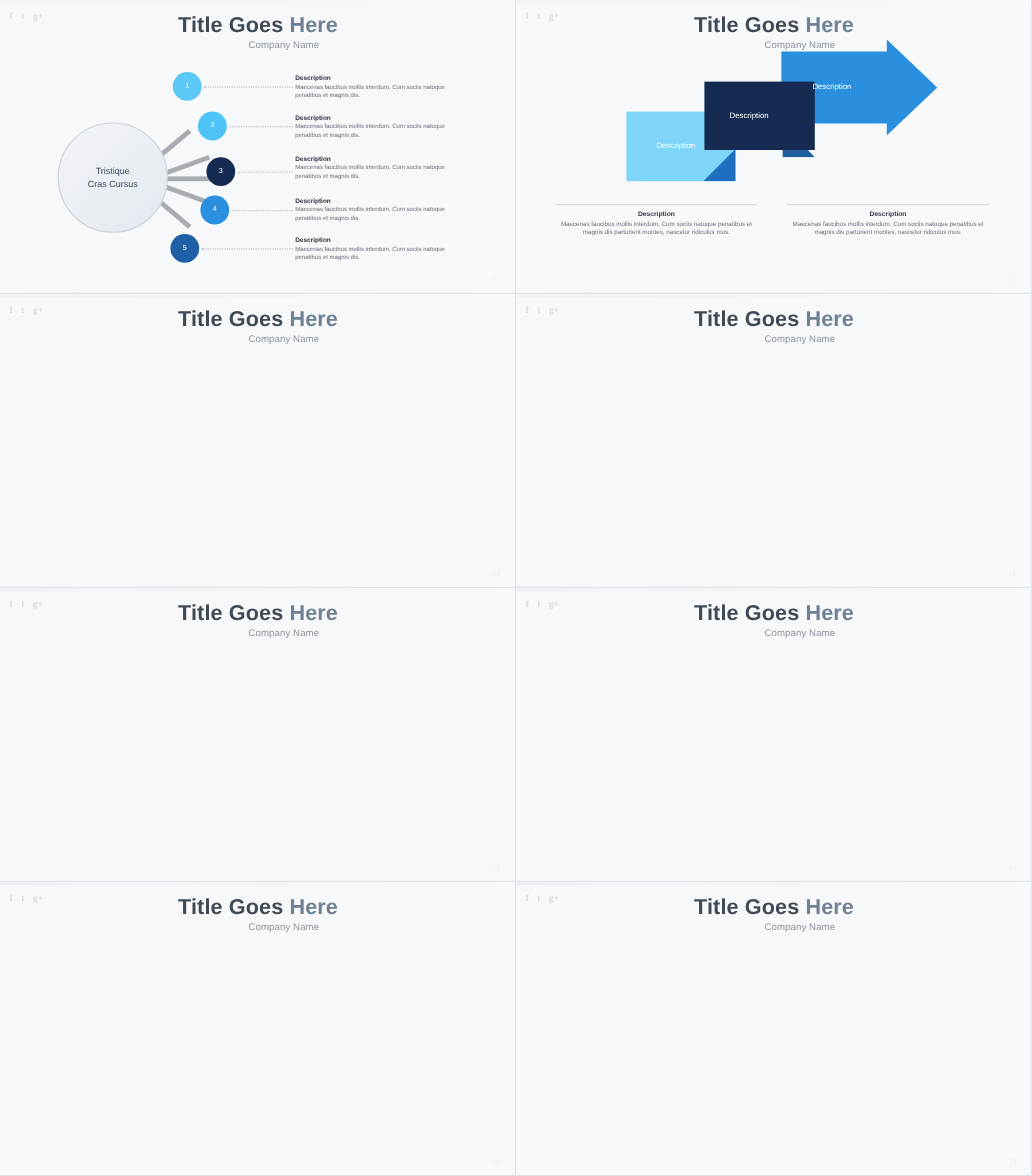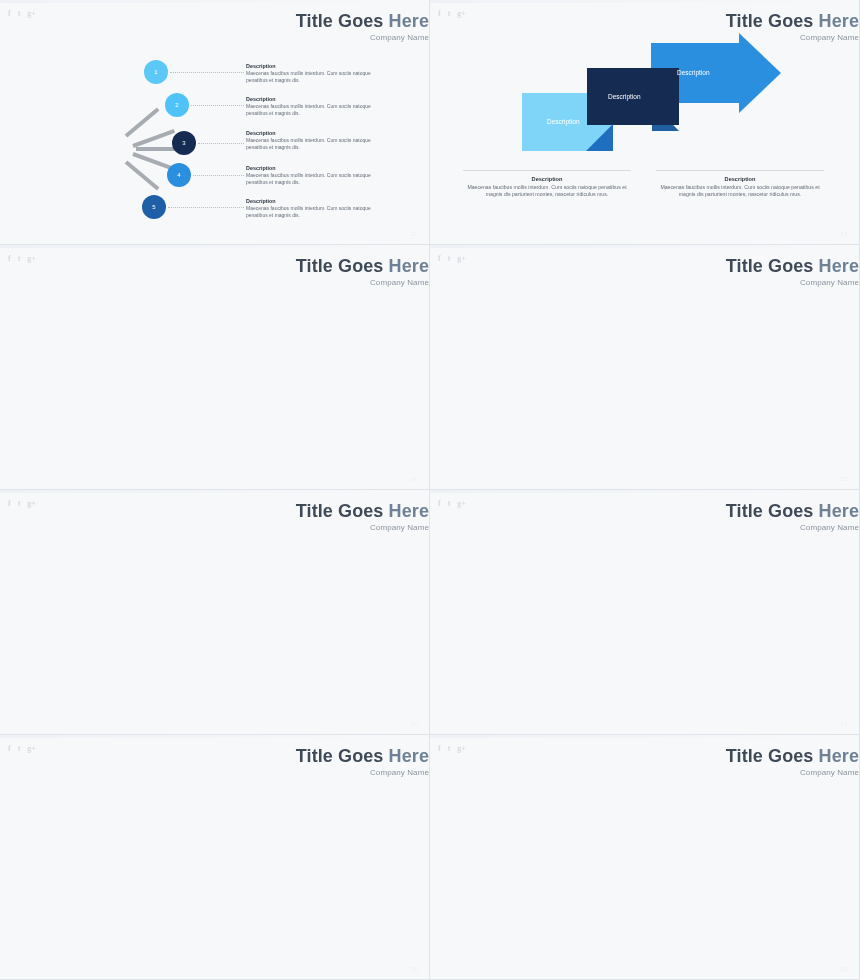--- a/index.html
+++ b/index.html
@@ -26,21 +26,21 @@
     content:""; position:absolute; left:0; top:0; right:0; height:3px;
     background: linear-gradient(90deg,#eef2f6,#f7f8fa);
   }
   
   .social { position:absolute; left:8px; top:9px; display:flex; gap:7px; z-index:5;}
   .social span{
     font-size:8px; color:#d6dbe0; line-height:9px;
     font-family:"Liberation Serif", serif; font-weight:bold;
   }
   
-  .head { position:absolute; left:1px; right:0; top:11px; text-align:right; z-index:4;}
+  .head { position:absolute; left:1px; right:0; top:11px; text-align:center; z-index:4;}
   .head h1 { font-size:18px; font-weight:bold; color:#3f4a57; letter-spacing:.1px; line-height:21px;}
   .head h1 .lt { color:#6e8195; font-weight:bold; }
   .head h2 { font-size:8px; font-weight:normal; color:#8b949e; margin-top:1px; letter-spacing:.1px;padding-left:43px;}
   .pageno{ position:absolute; right:12px; bottom:7px; font-size:6px; color:#eceff2;}
 
   
   .s1-hub{
     position:absolute; left:48px; top:102px; width:92px; height:92px; border-radius:50%;
     background:linear-gradient(135deg,#f2f5f8,#e3e9ef); border:1px solid #cdd5dd;
     display:flex; flex-direction:column; align-items:center; justify-content:center;
@@ -78,20 +78,24 @@
       <h1><span>Title Goes </span><span class="lt">Here</span></h1>
       <h2>Company Name</h2>
     </div>
 
     <div class="spoke" style="left:126px;top:134px;width:42px;transform:rotate(-40deg);"></div>
     <div class="spoke" style="left:133px;top:144px;width:44px;transform:rotate(-20deg);"></div>
     <div class="spoke" style="left:136px;top:147px;width:48px;"></div>
     <div class="spoke" style="left:133px;top:152px;width:44px;transform:rotate(20deg);"></div>
     <div class="spoke" style="left:126px;top:160px;width:42px;transform:rotate(40deg);"></div>
 
+    <div class="s1-hub">
+      <span>Tristique</span>
+      <span>Cras Cursus</span>
+    </div>
 
     <div class="node" style="left:144px;top:60px;width:24px;height:24px;background:#5BC8F5;">
         <span>1</span>
       </div>
     <div class="node" style="left:165px;top:93px;width:24px;height:24px;background:#4FC3F7;">
         <span>2</span>
       </div>
     <div class="node" style="left:172px;top:131px;width:24px;height:24px;background:#152B52;">
         <span>3</span>
       </div>

